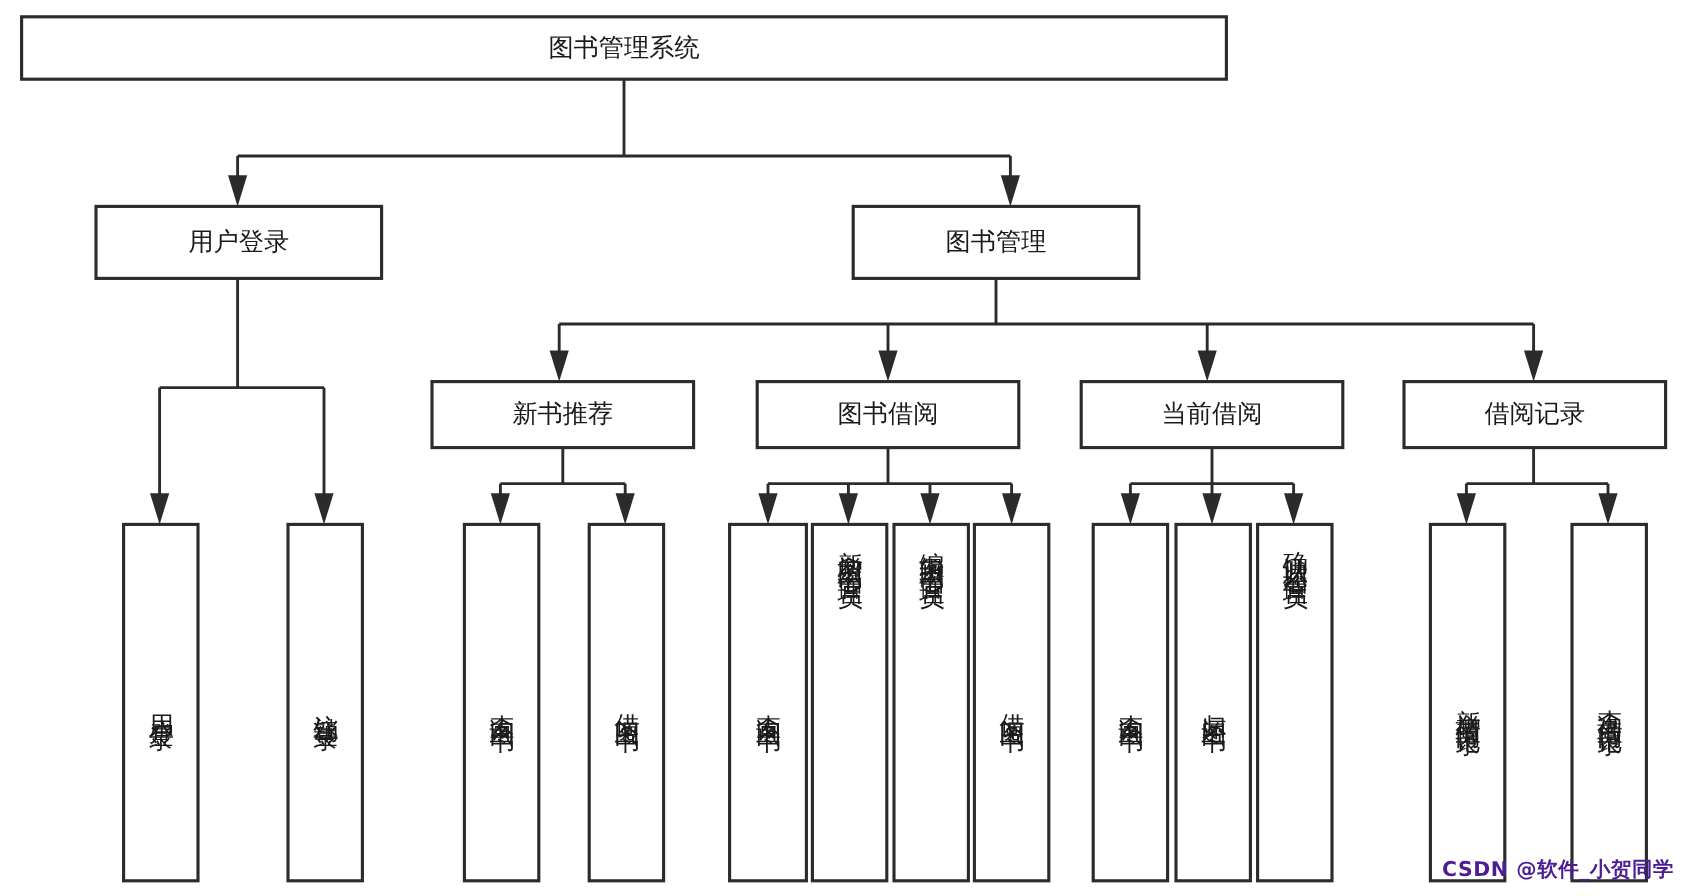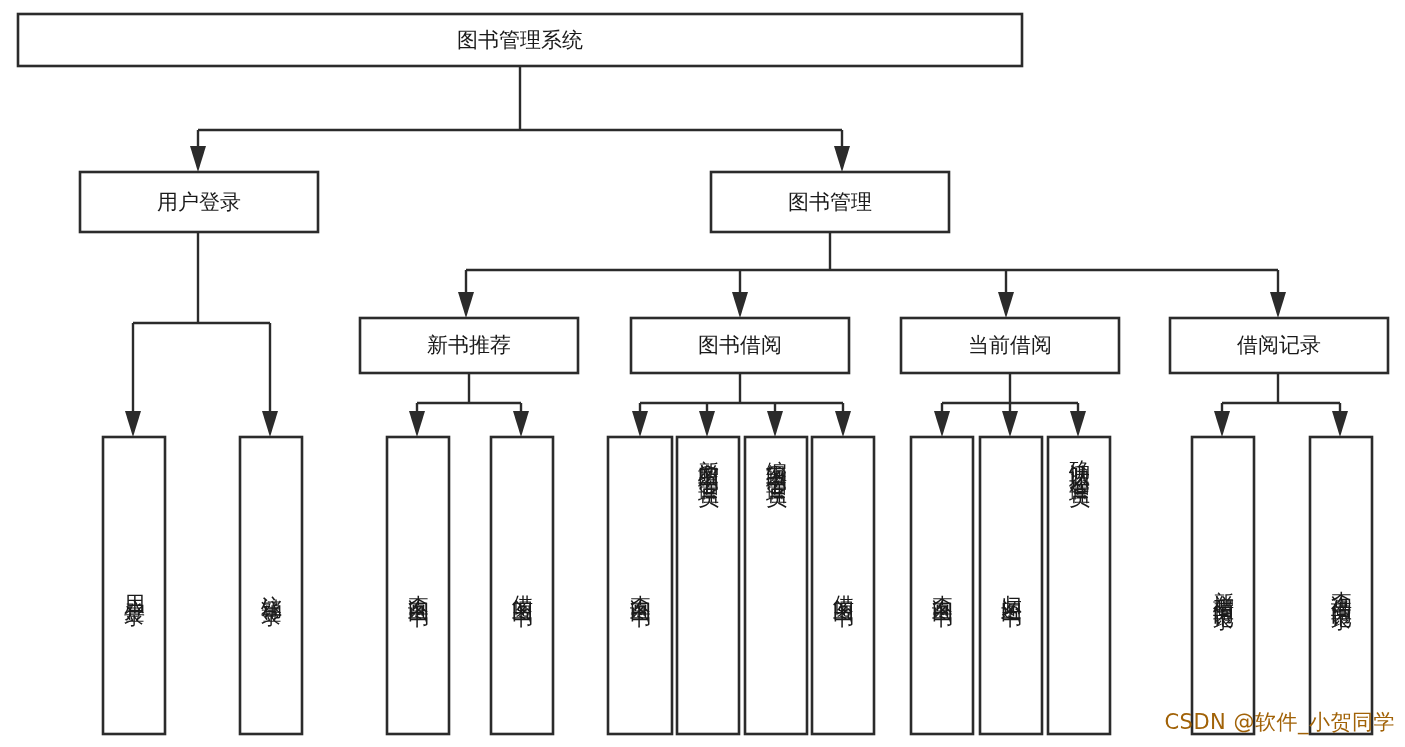--- a/index.html
+++ b/index.html
@@ -69,24 +69,25 @@
     letter-spacing: 4px;
     color: #1a1a1a;
     white-space: nowrap;
     text-align: center;
   }
   .watermark {
     position: absolute;
     right: 10px;
     bottom: 4px;
     font-family: "DejaVu Sans", "Liberation Sans", sans-serif;
-    font-size: 21px;
-    color: #a16207;
+    font-size: 17px;
+    color: #4c1d95;
     letter-spacing: 0.5px;
     user-select: none;
+    font-weight: bold;
   }
 </style>
 </head>
 <body>
 
 <div id="diagram-root">
 
   <svg class="flow" viewBox="0 0 1405 747" xmlns="http://www.w3.org/2000/svg">
 
     <defs>

